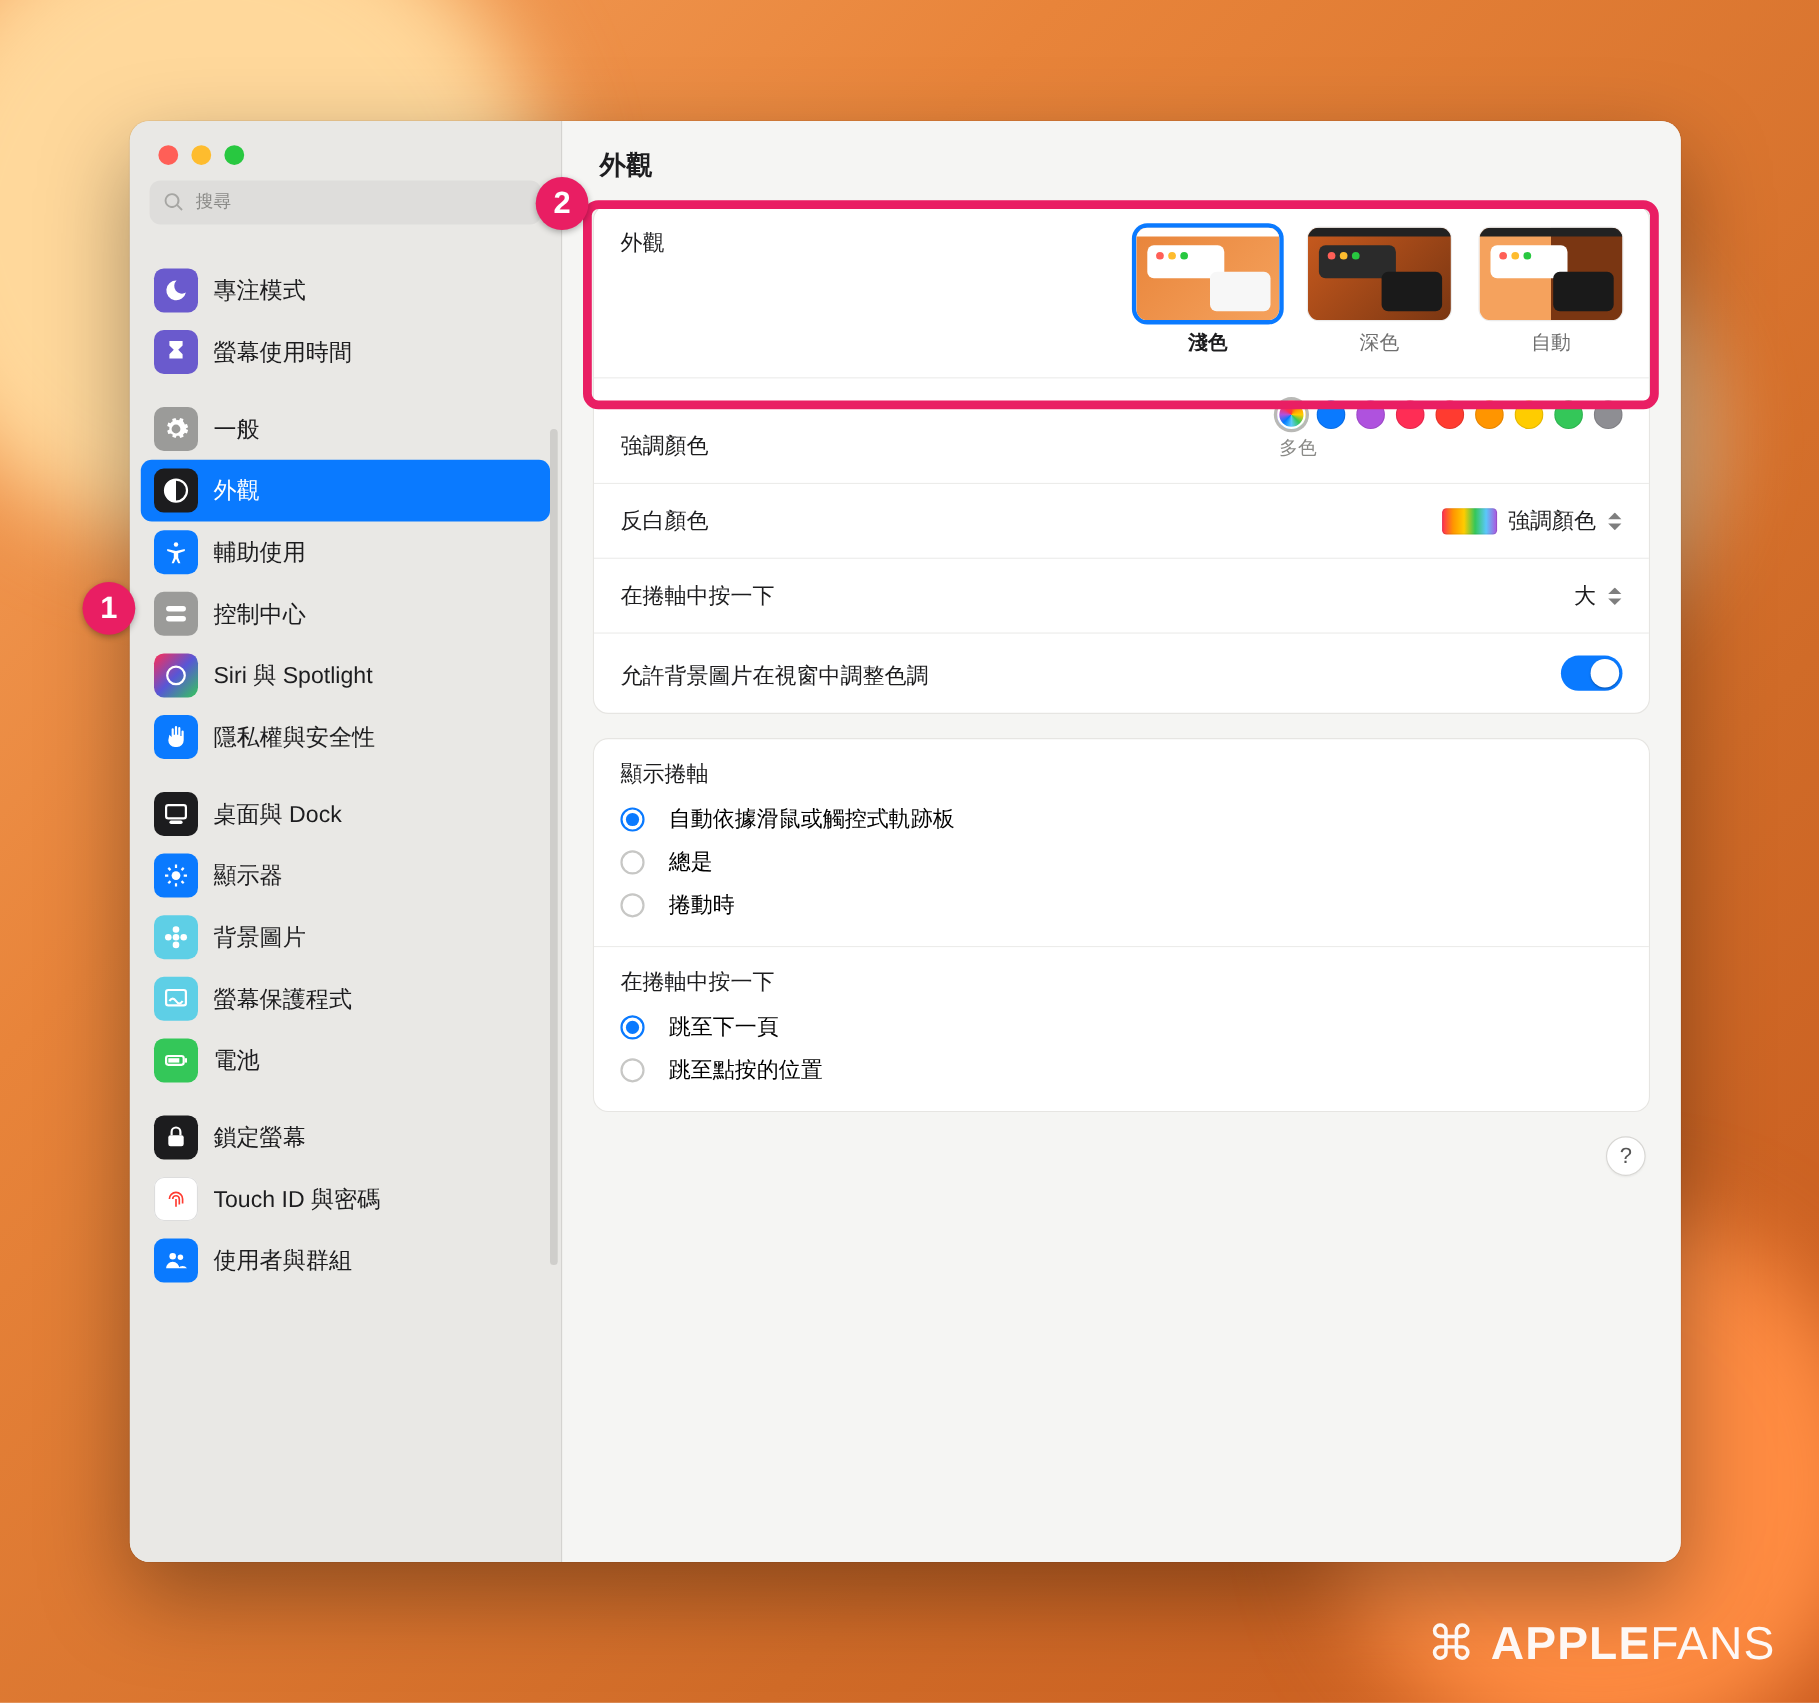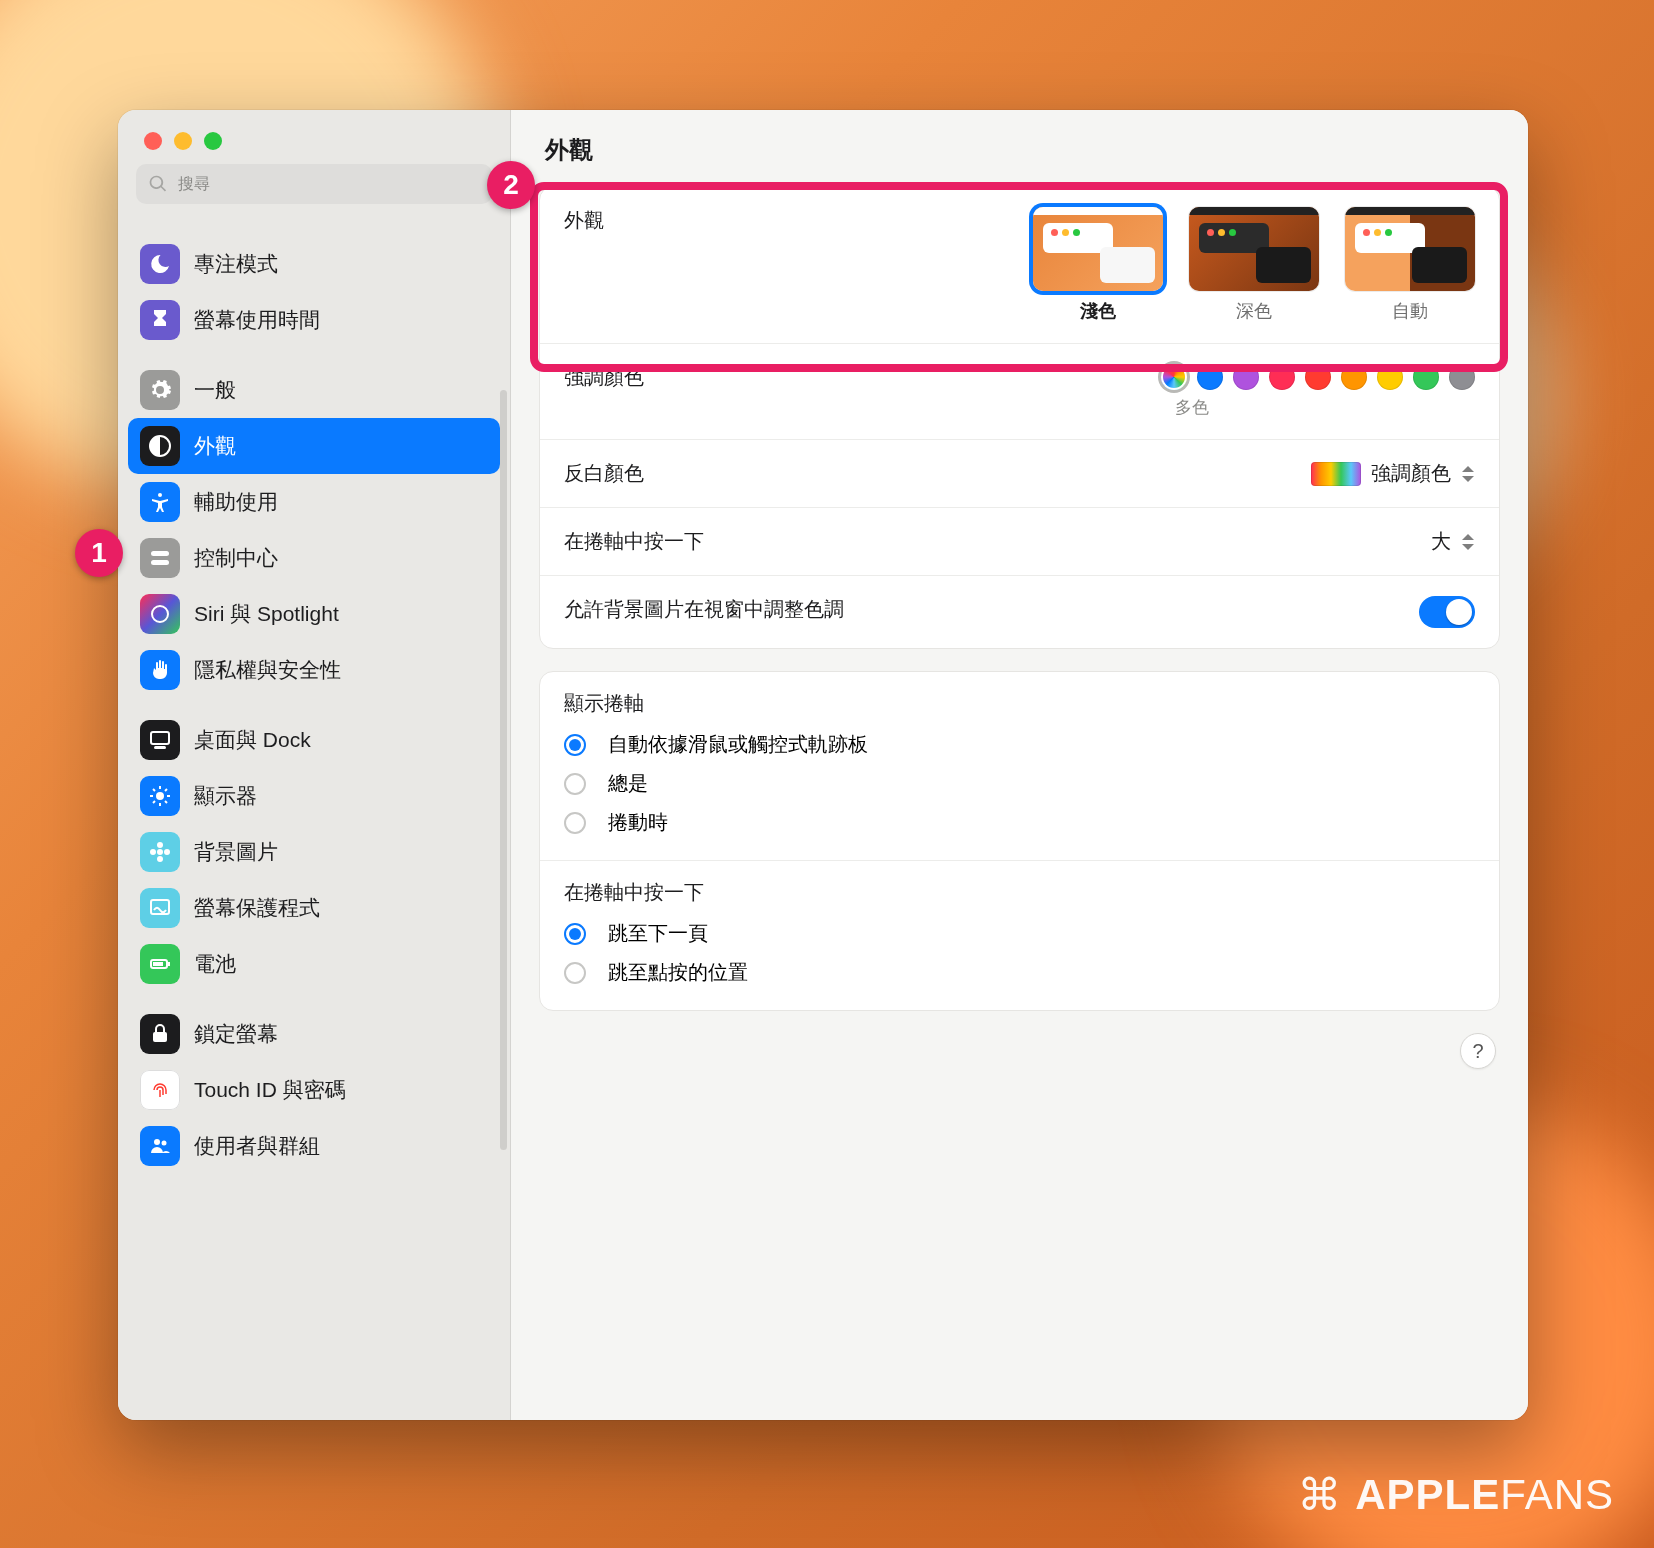--- a/index.html
+++ b/index.html
@@ -76,21 +76,21 @@
   overflow: hidden;
 }
 .title-bar { padding: 24px 34px 20px; font-size: 24px; font-weight: 700; color: #1d1d1f; }
 
 .panel-scroll { overflow-y: auto; padding: 0 28px 30px; flex:1; position:relative;}
 .card {
   background: #fff; border: 1px solid #e6e5e2;
   border-radius: 14px; margin-bottom: 22px;
 }
 .row {
-  display: flex; align-items: flex-start; justify-content: space-between;
+  display: flex; align-items: flex-end; justify-content: space-between;
   padding: 20px 24px; font-size: 20px; color: #1d1d1f;
 }
 .row + .row { border-top: 1px solid #ececea; }
 
 .appearance-row { align-items: flex-start; }
 .appearance-options { display: flex; gap: 26px; }
 .app-opt { display: flex; flex-direction: column; align-items: center; gap: 8px; }
 .app-thumb {
   width: 130px; height: 84px; border-radius: 10px;
   overflow: hidden; position: relative;
@@ -116,21 +116,21 @@
 .thumb-dots span{width:7px;height:7px;border-radius:50%;}
 .thumb-dots .d1{background:#ff5f57;} .thumb-dots .d2{background:#febc2e;} .thumb-dots .d3{background:#28c840;}
 
 .app-opt-label { font-size: 18px; color: #6f6f6f; }
 .app-opt.sel .app-opt-label { font-weight: 700; color: #1d1d1f; }
 
 .accent-row .colors { display: flex; flex-direction: column; align-items: flex-start; gap: 6px; margin-left:auto;}
 .color-dots { display: flex; gap: 10px; }
 .color-dot { width: 26px; height: 26px; border-radius: 50%; box-shadow: inset 0 0 0 1px rgba(0,0,0,.1); }
 .color-dot.multi { background: conic-gradient(#ff3b30,#ff9500,#ffcc00,#34c759,#5ac8fa,#007aff,#af52de,#ff2d55,#ff3b30); box-shadow: 0 0 0 3px #b9b9b6, inset 0 0 0 2px #fff;}
-.color-label { font-size: 17px; color: #8a8a87; margin-left: 14px;}
+.color-label { font-size: 17px; color: #8a8a87; margin-left: 2px;}
 
 .highlight-swatch {
   width: 50px; height: 24px; border-radius: 4px;
   background: linear-gradient(90deg,#ff2d55,#ff9500,#ffcc00,#34c759,#5ac8fa,#af52de);
   box-shadow: inset 0 0 0 1px rgba(0,0,0,.1);
 }
 .select-like { display:flex; align-items:center; gap:10px; font-size:20px; color:#1d1d1f;}
 .chevrons { display:flex; flex-direction:column; line-height:0; opacity:.5;}
 .chevrons svg{width:14px;height:8px;fill:#000;}
 

